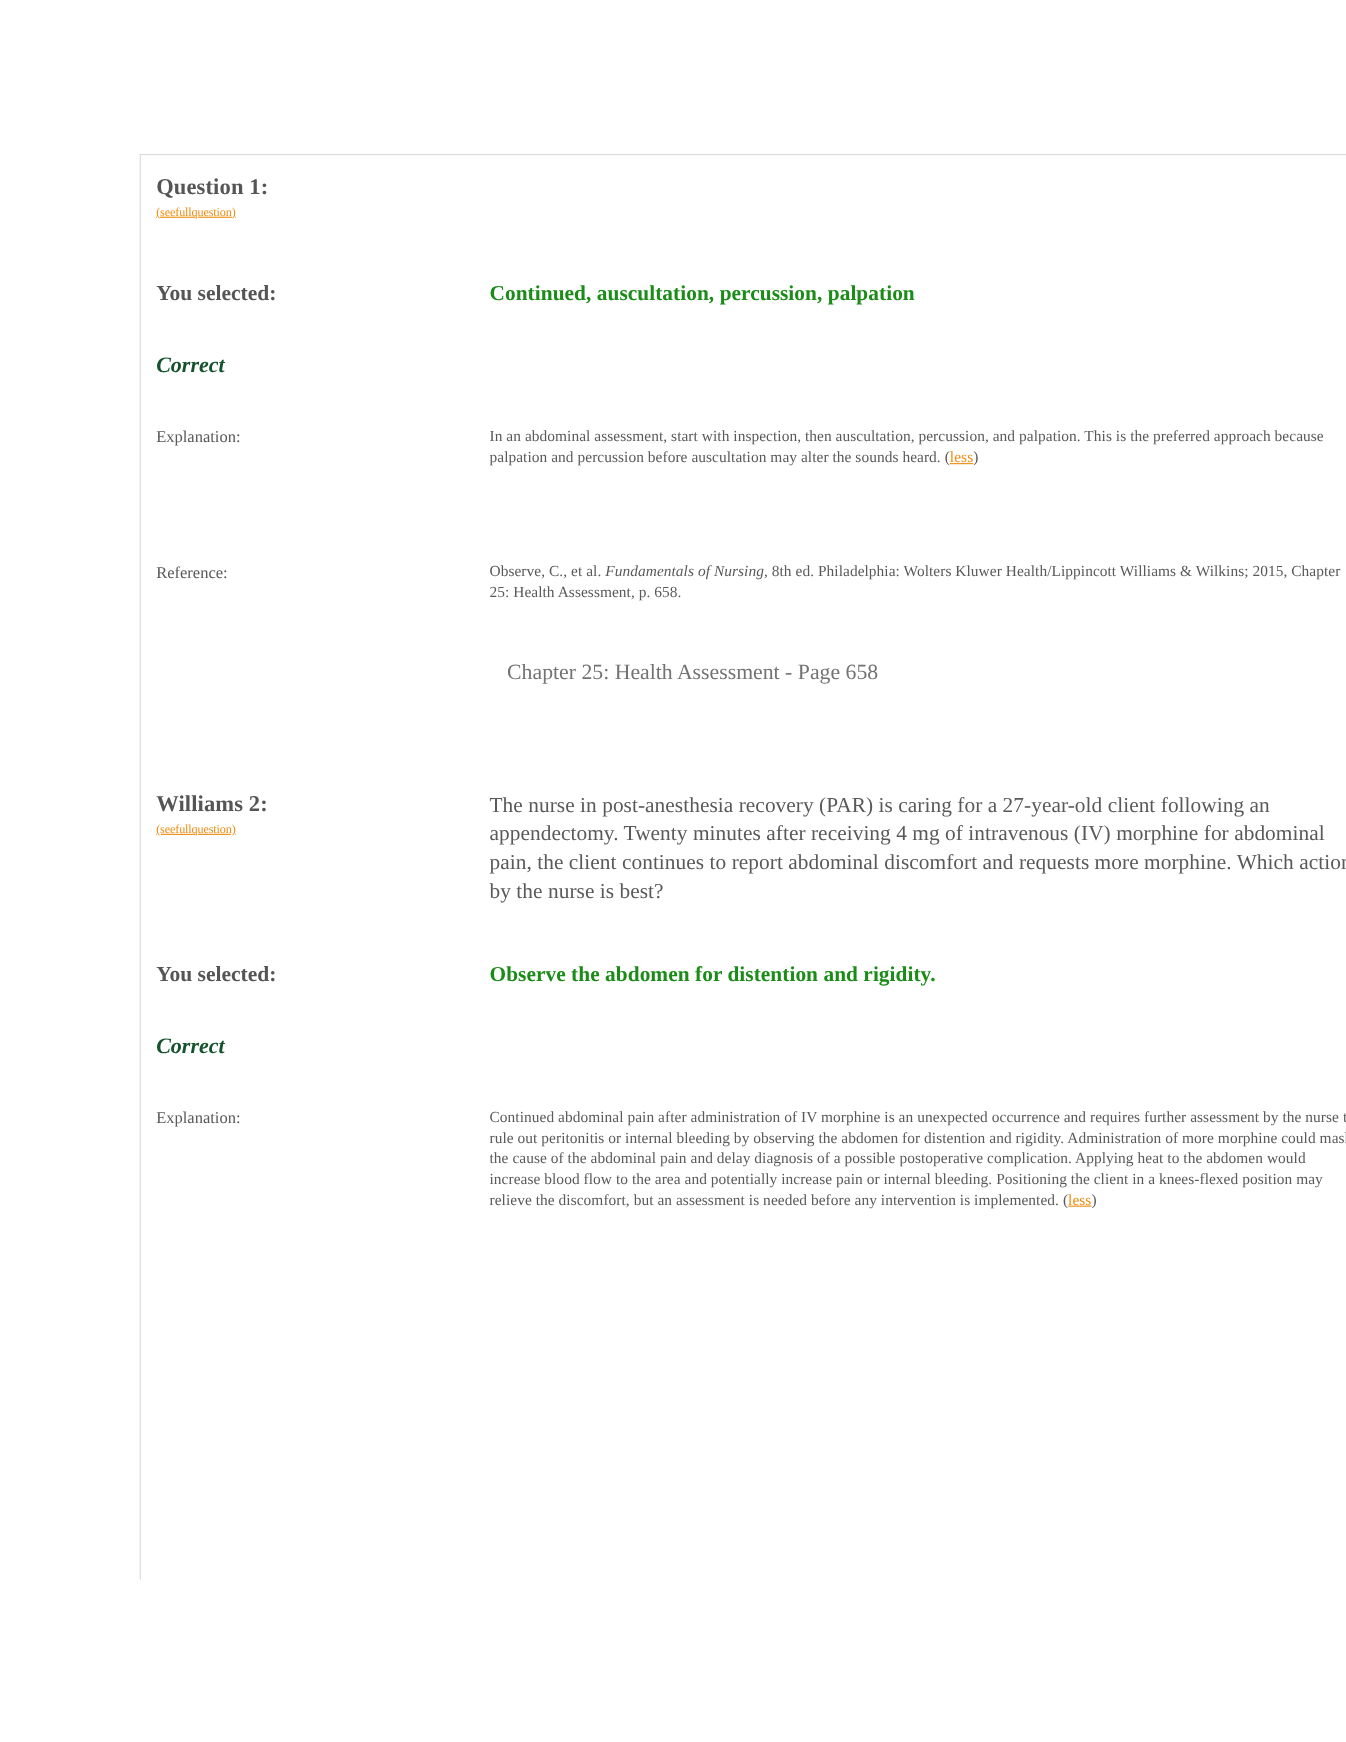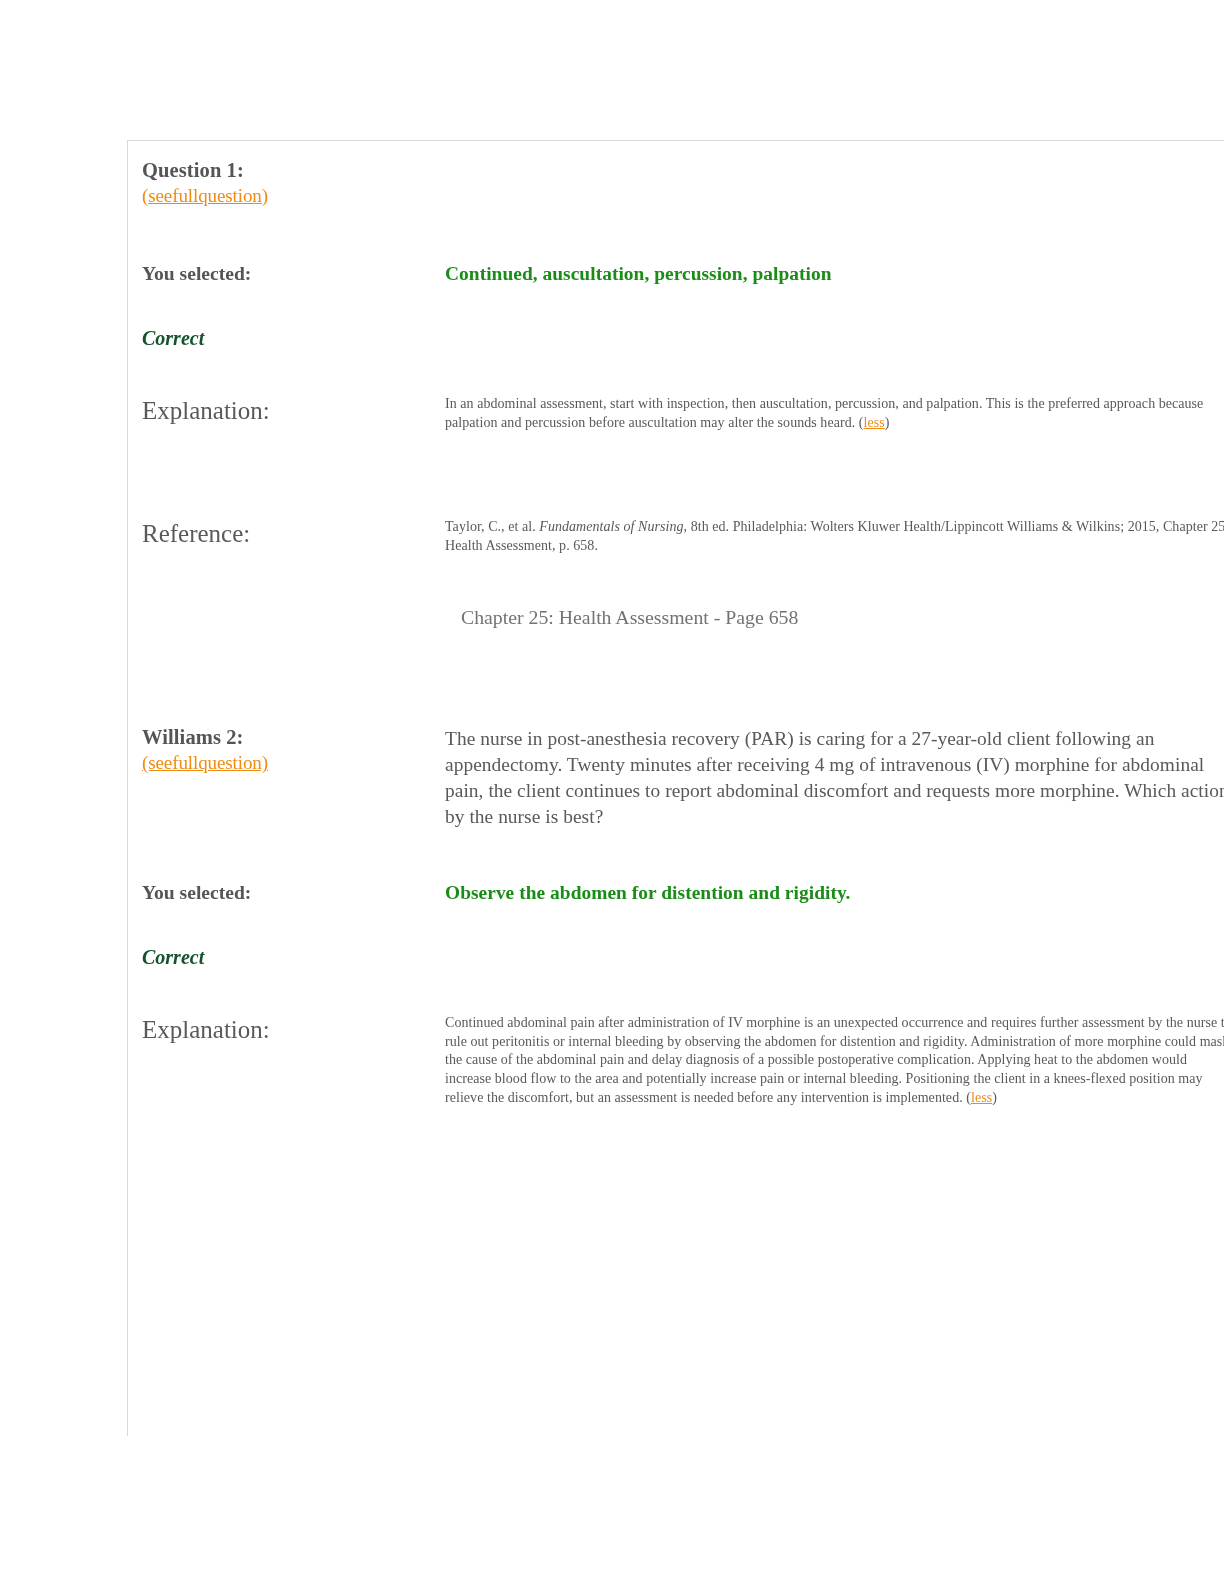--- a/index.html
+++ b/index.html
@@ -59,21 +59,21 @@
   .q-label {
     font-size: 20.5px;
     font-weight: bold;
     color: #555555;
     line-height: 1.16;
     letter-spacing: 0.1px;
   }
   .see-full {
     display: inline-block;
     margin-top: 2px;
-    font-size: 19px;
+    font-size: 11px;
     color: #ef8b10;
     text-decoration: underline;
     font-weight: normal;
     letter-spacing: -0.1px;
     cursor: pointer;
   }
 
   .q-text {
     font-size: 19.4px;
     line-height: 1.33;
@@ -81,21 +81,21 @@
     letter-spacing: 0.05px;
   }
 
   .label-bold {
     font-size: 19.6px;
     font-weight: bold;
     color: #555555;
     line-height: 1.3;
   }
   .label-plain {
-    font-size: 25px;
+    font-size: 15px;
     font-weight: normal;
     color: #595959;
     line-height: 1.3;
   }
 
   .answer-green {
     font-size: 19.4px;
     font-weight: bold;
     color: #1a8c17;
     line-height: 1.3;
@@ -188,21 +188,21 @@
         </div>
       </div>
 
       <div class="sp-expl-to-ref"></div>
 
       <div class="row">
         <div class="col-label">
           <div class="label-plain">Reference:</div>
         </div>
         <div class="col-content">
-          <div class="body-text"><span>Taylor, C., et al. </span><span class="ital">Fundamentals of Nursing</span><span>, 8th ed. Philadelphia: Wolters Kluwer Health/Lippincott Williams &amp; Wilkins; 2015, Chapter 25: Health Assessment, p. 658.</span></div>
+          <div class="body-text"><span>Observe, C., et al. </span><span class="ital">Fundamentals of Nursing</span><span>, 8th ed. Philadelphia: Wolters Kluwer Health/Lippincott Williams &amp; Wilkins; 2015, Chapter 25: Health Assessment, p. 658.</span></div>
         </div>
       </div>
 
       <div class="sp-ref-to-chapter"></div>
 
       <div class="row">
         <div class="col-label"></div>
         <div class="col-content">
           <div class="chapter-line">Chapter 25: Health Assessment - Page 658</div>
         </div>

